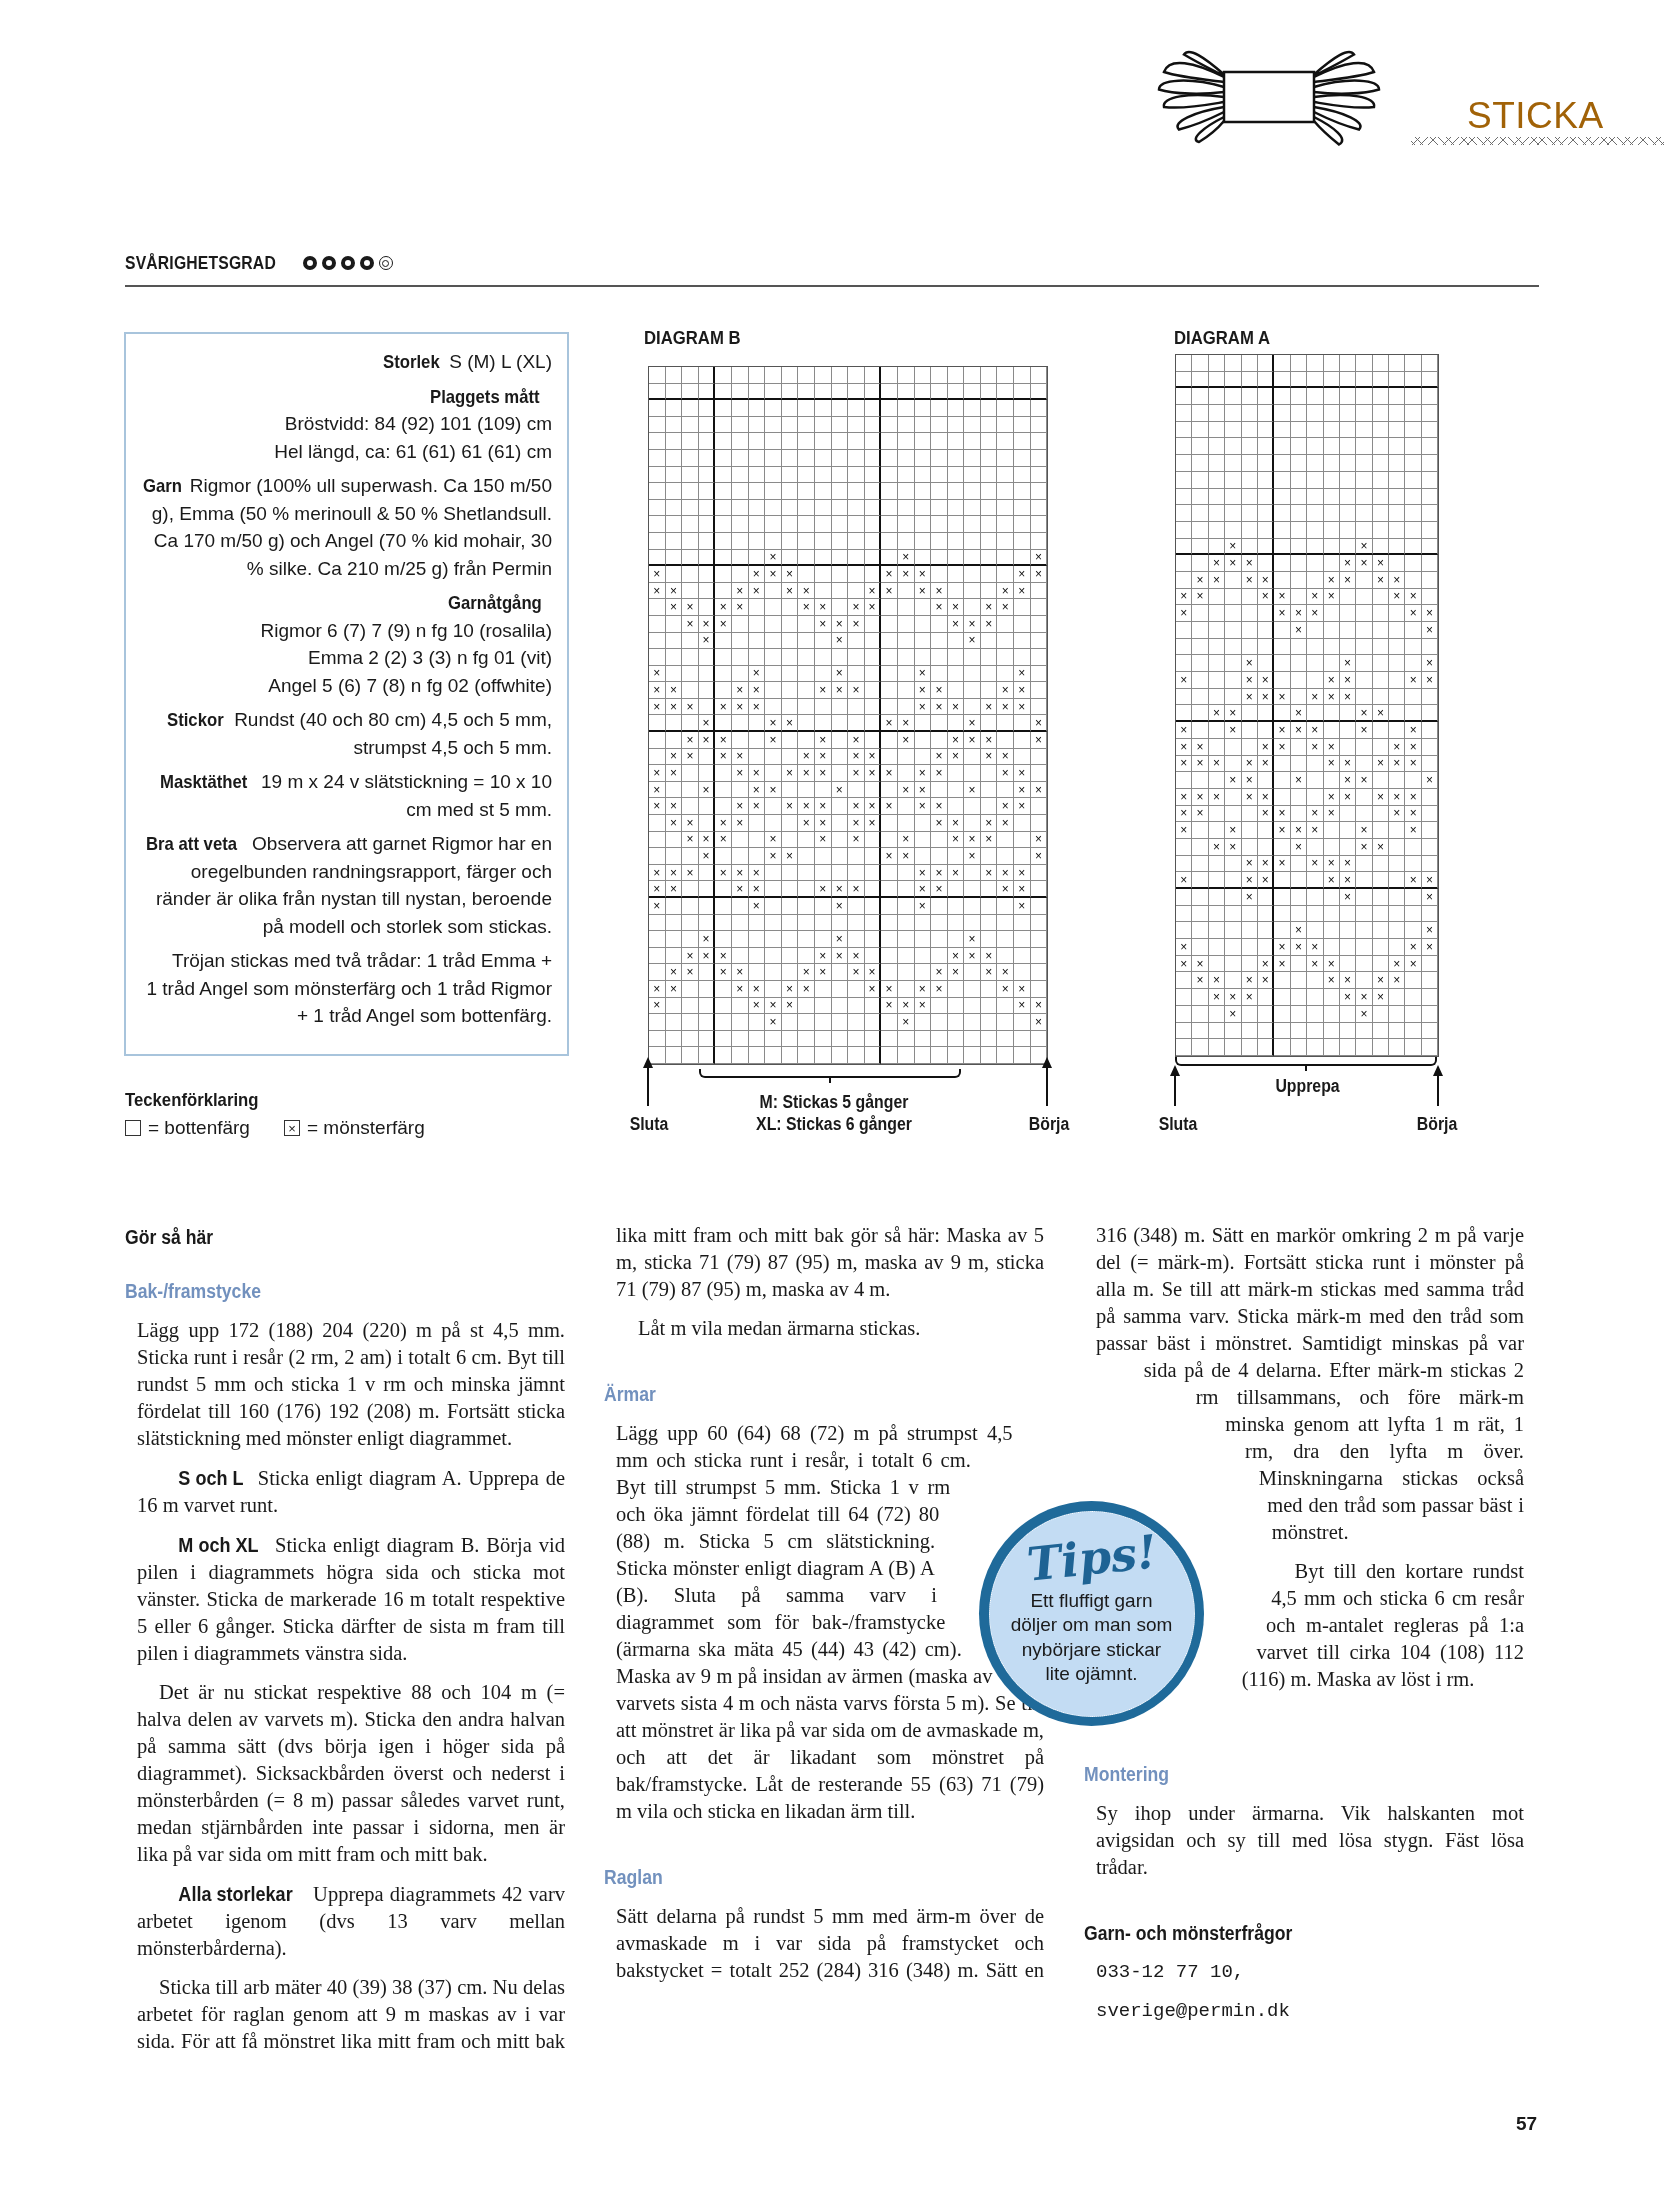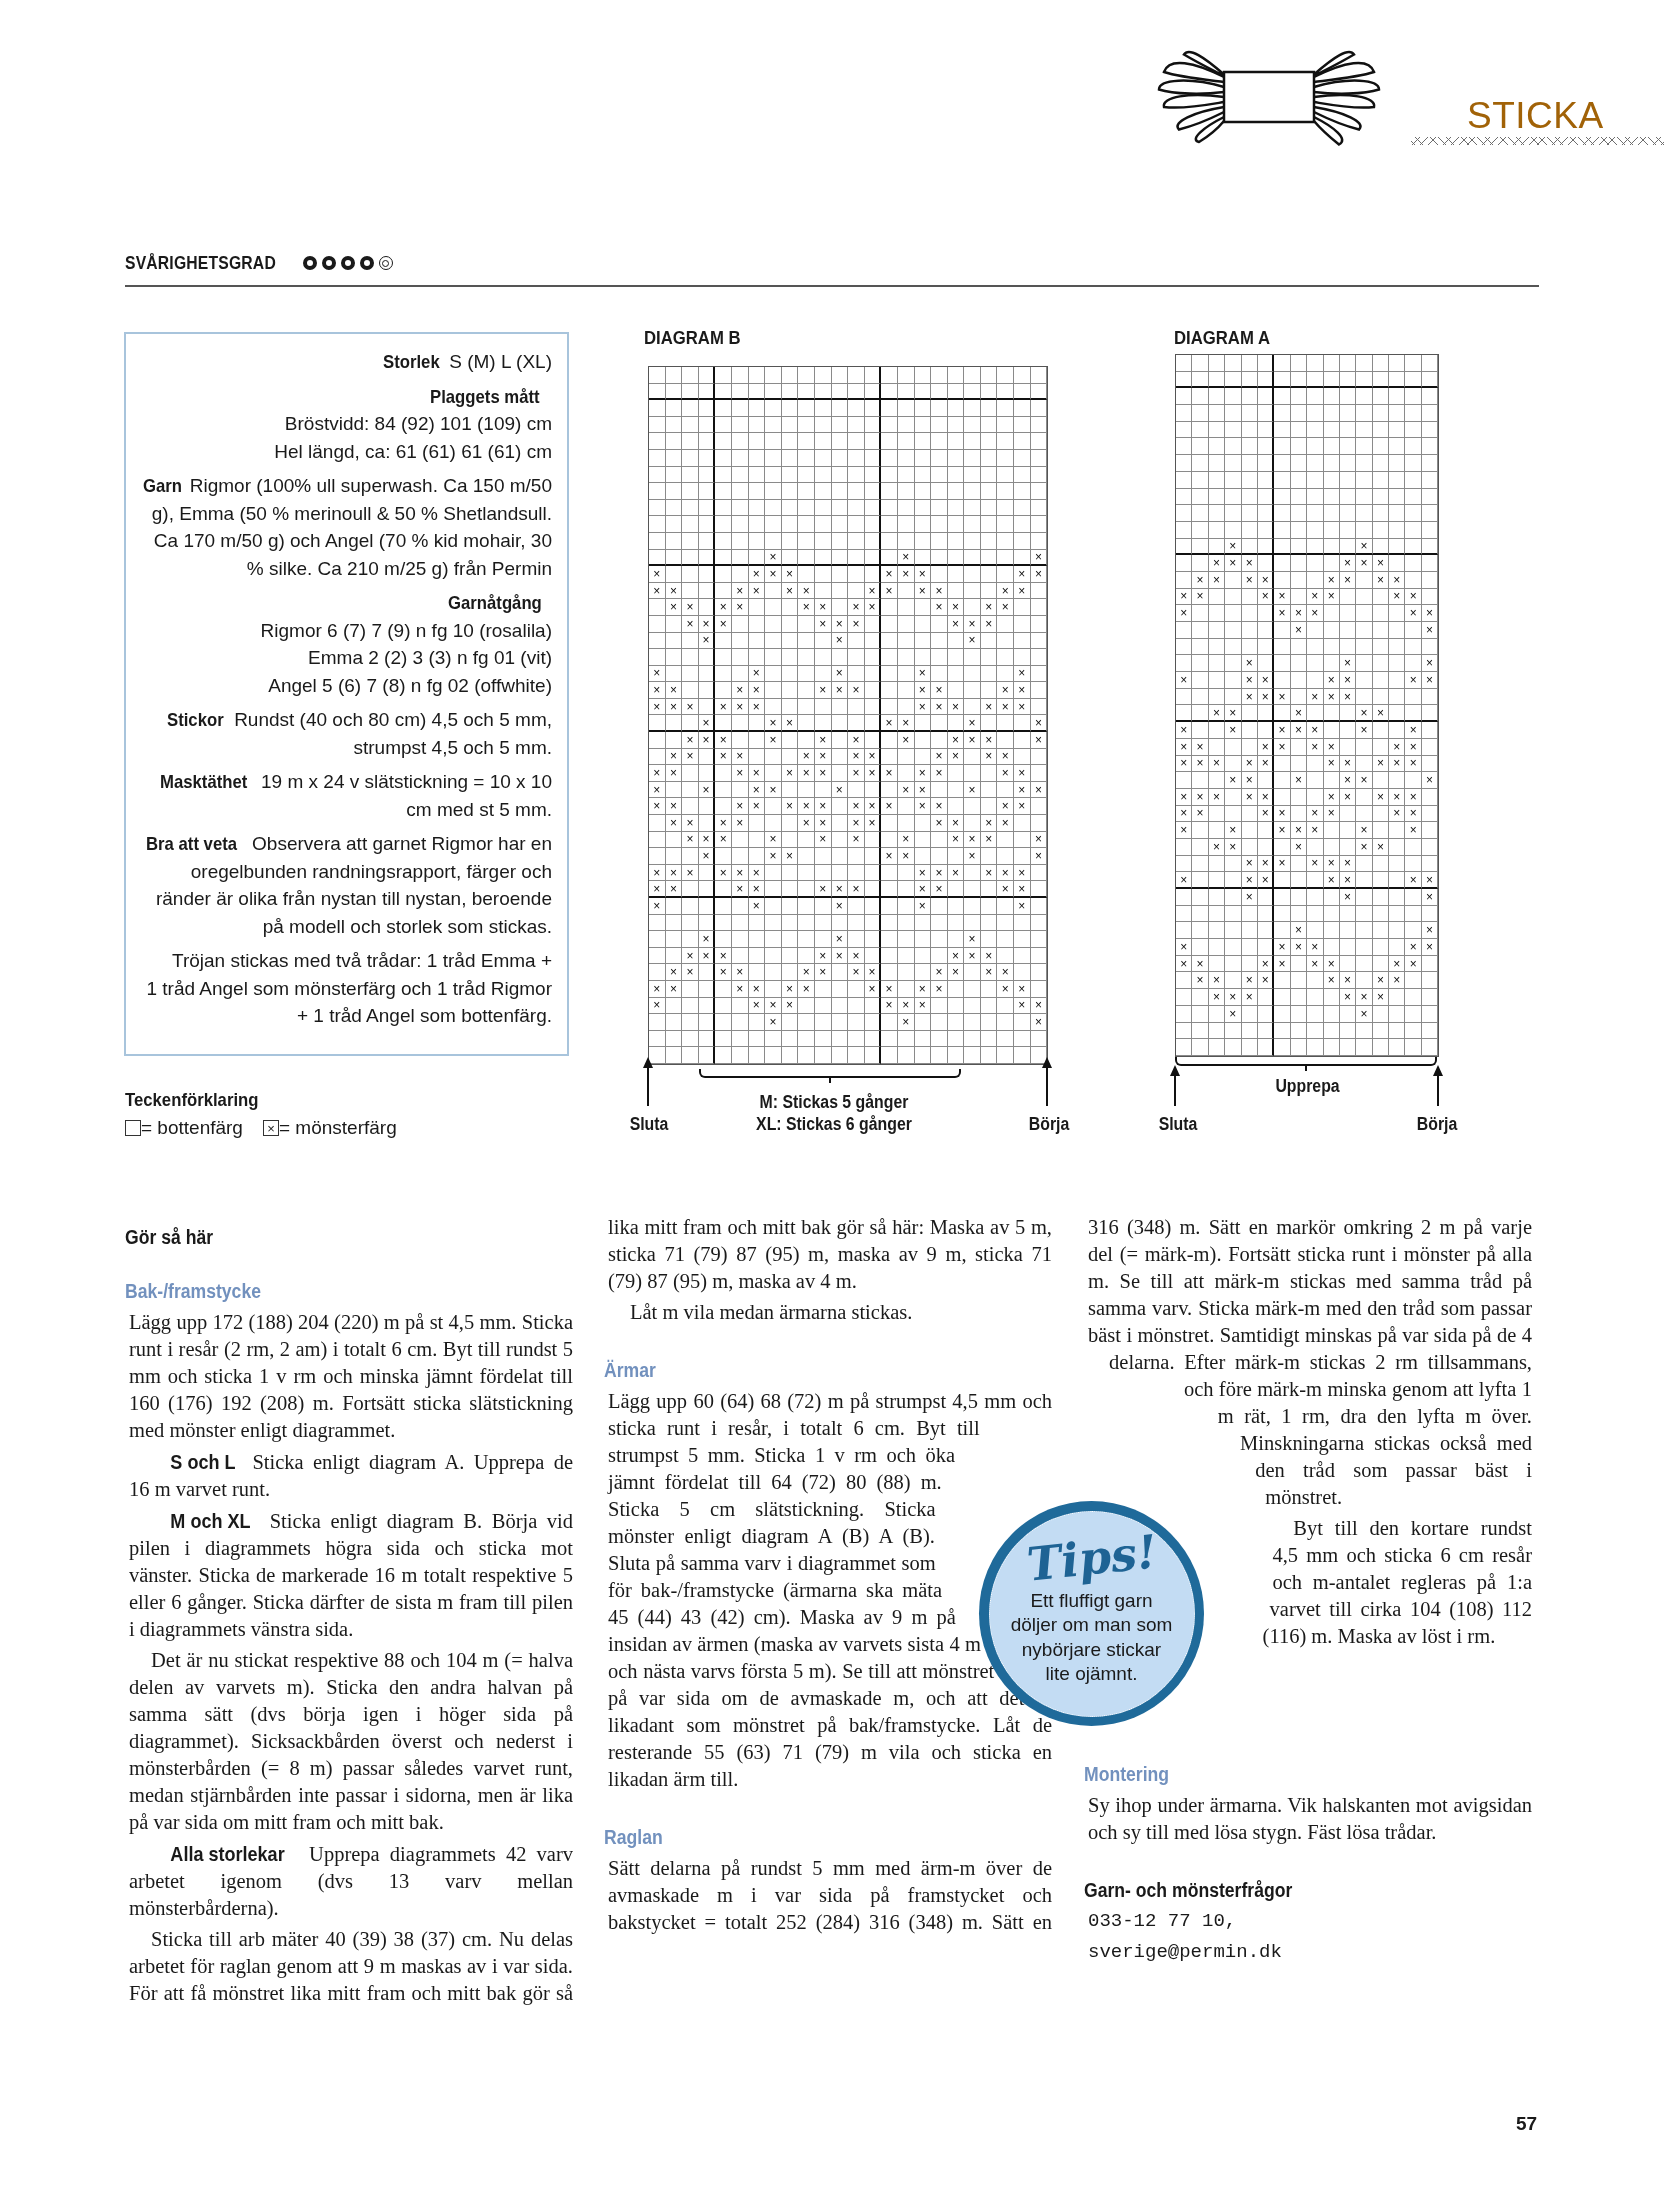--- a/index.html
+++ b/index.html
@@ -24,38 +24,38 @@
 
   
   .infobox { left:124px; top:332px; width:445px; height:724px; border:2.5px solid #a8c4dc; box-sizing:border-box; padding:14px 15px; font-size:19px; line-height:27.5px;text-align:right; }
   .infobox p { margin:0 0 7px 0; }
   .infobox b { font-weight:700; display:inline-block; transform:scaleX(0.88); transform-origin:left; margin-right:-3px; }
   .infobox .indent { text-indent:20px; }
 
   
   .legend { left:125px; top:1089px; font-size:19px; }
   .legend-title { font-weight:700; transform:scaleX(0.88); transform-origin:left; }
-  .legend-row { display:flex; align-items:center; margin-top:6px; }
+  .legend-row { display:flex; align-items:center; gap:7px; margin-top:6px; }
   .sq { width:16px; height:16px; border:1px solid #333; box-sizing:border-box; display:inline-flex; align-items:center; justify-content:center; font-size:13px; line-height:1; }
 
   
   .diag-title { font-weight:700; font-size:19px; transform:scaleX(0.88); transform-origin:left; }
   .grid { display:grid; border:1px solid #555; box-sizing:content-box; }
   .cell { border-right:0.5px solid #8a8a8a; border-bottom:0.5px solid #8a8a8a; box-sizing:border-box; display:flex; align-items:center; justify-content:center; font-size:12px; line-height:1; color:#111; }
   .cell.vb { border-right:2px solid #111; }
   .cell.hb { border-bottom:2px solid #111; }
   .diag-caption { font-weight:700; font-size:18px; transform:scaleX(0.88); }
   .arrow { width:2px; background:#111; }
   .arrow::before { content:""; position:absolute; left:-4.5px; top:-9px; border-left:5.5px solid transparent; border-right:5.5px solid transparent; border-bottom:11px solid #111; }
   .brace { border:2px solid #111; border-top:none; border-radius:0 0 6px 6px; height:9px; box-sizing:border-box; }
   .brace::after { content:""; position:absolute; left:50%; bottom:-7px; width:2px; height:7px; background:#111; transform:translateX(-50%); }
 
   
   .col { font-family:"Liberation Serif", serif; font-size:20.5px; line-height:27px; text-align:justify; width:452px; }
-  .col p { margin:4px; }
+  .col p { margin:12px; }
   .col .ind { text-indent:22px; }
   .col .gap { height:27px; }
   .col .sec { font-family:"Liberation Sans", sans-serif; font-weight:700; color:#7291be; font-size:20px; transform:scaleX(0.88); transform-origin:left; display:block; margin-bottom:2px; }
   .col .head { font-family:"Liberation Sans", sans-serif; font-weight:700; color:#1a1a1a; font-size:20px; transform:scaleX(0.88); transform-origin:left; display:block; }
   .col .lead { font-family:"Liberation Sans", sans-serif; font-weight:700; display:inline-block; transform:scaleX(0.88); transform-origin:left; margin-right:-4px; }
   .col .sans { font-family:Liberation Mono, monospace; text-align:left; font-size:19px; }
 
   
   .tips { left:979px; top:1501px; width:225px; height:225px; border-radius:50%; background:#1f6a9a; display:flex; align-items:center; justify-content:center; }
   .tips-inner { width:206px; height:206px; border-radius:50%; background:#c3dcf3; border:1.5px dotted #ffffff; box-sizing:border-box; display:flex; flex-direction:column; align-items:center; justify-content:center; text-align:center; }

